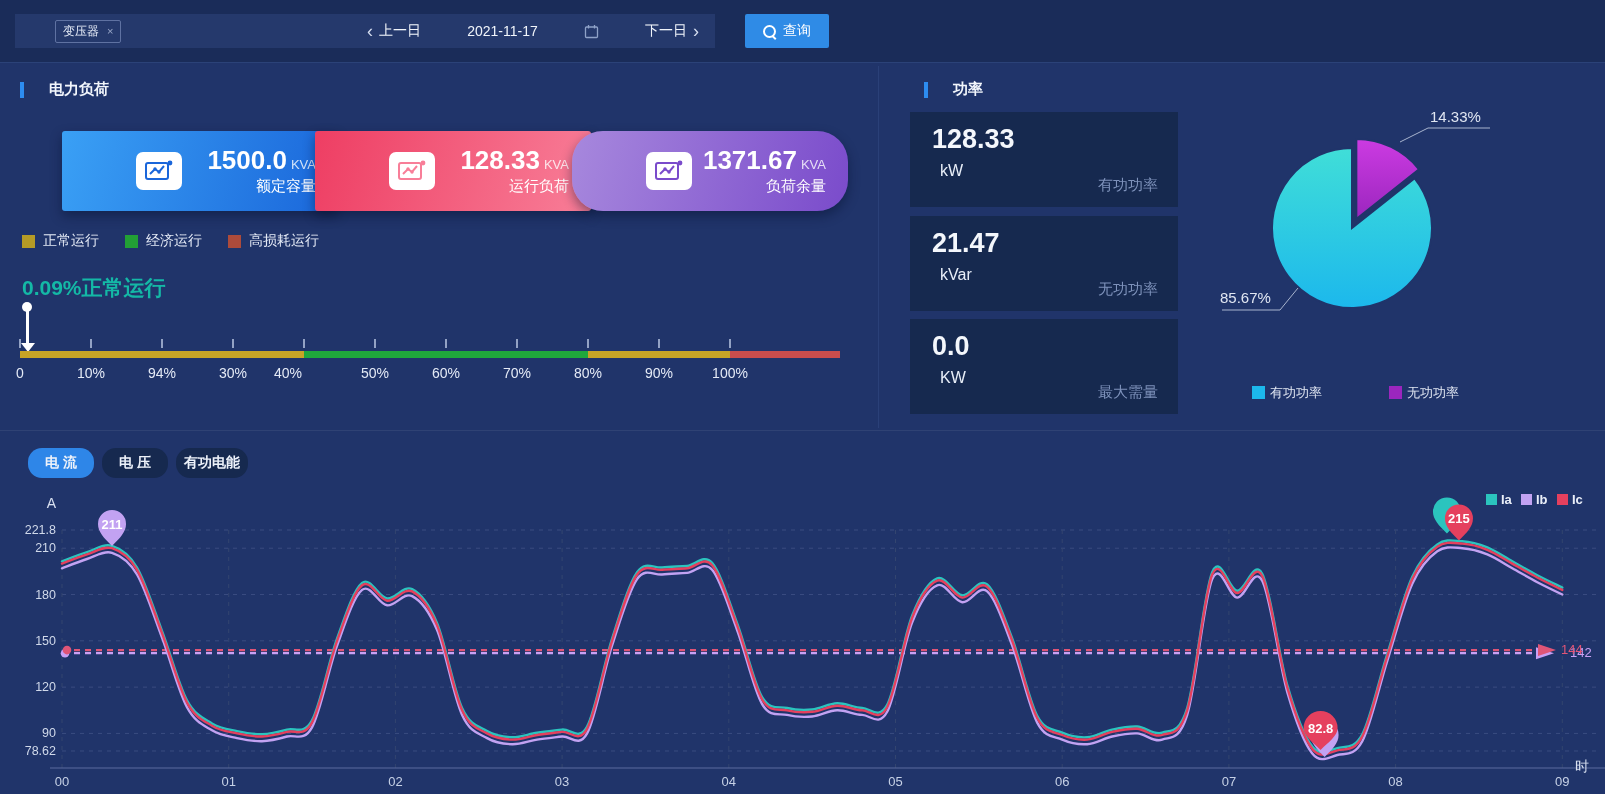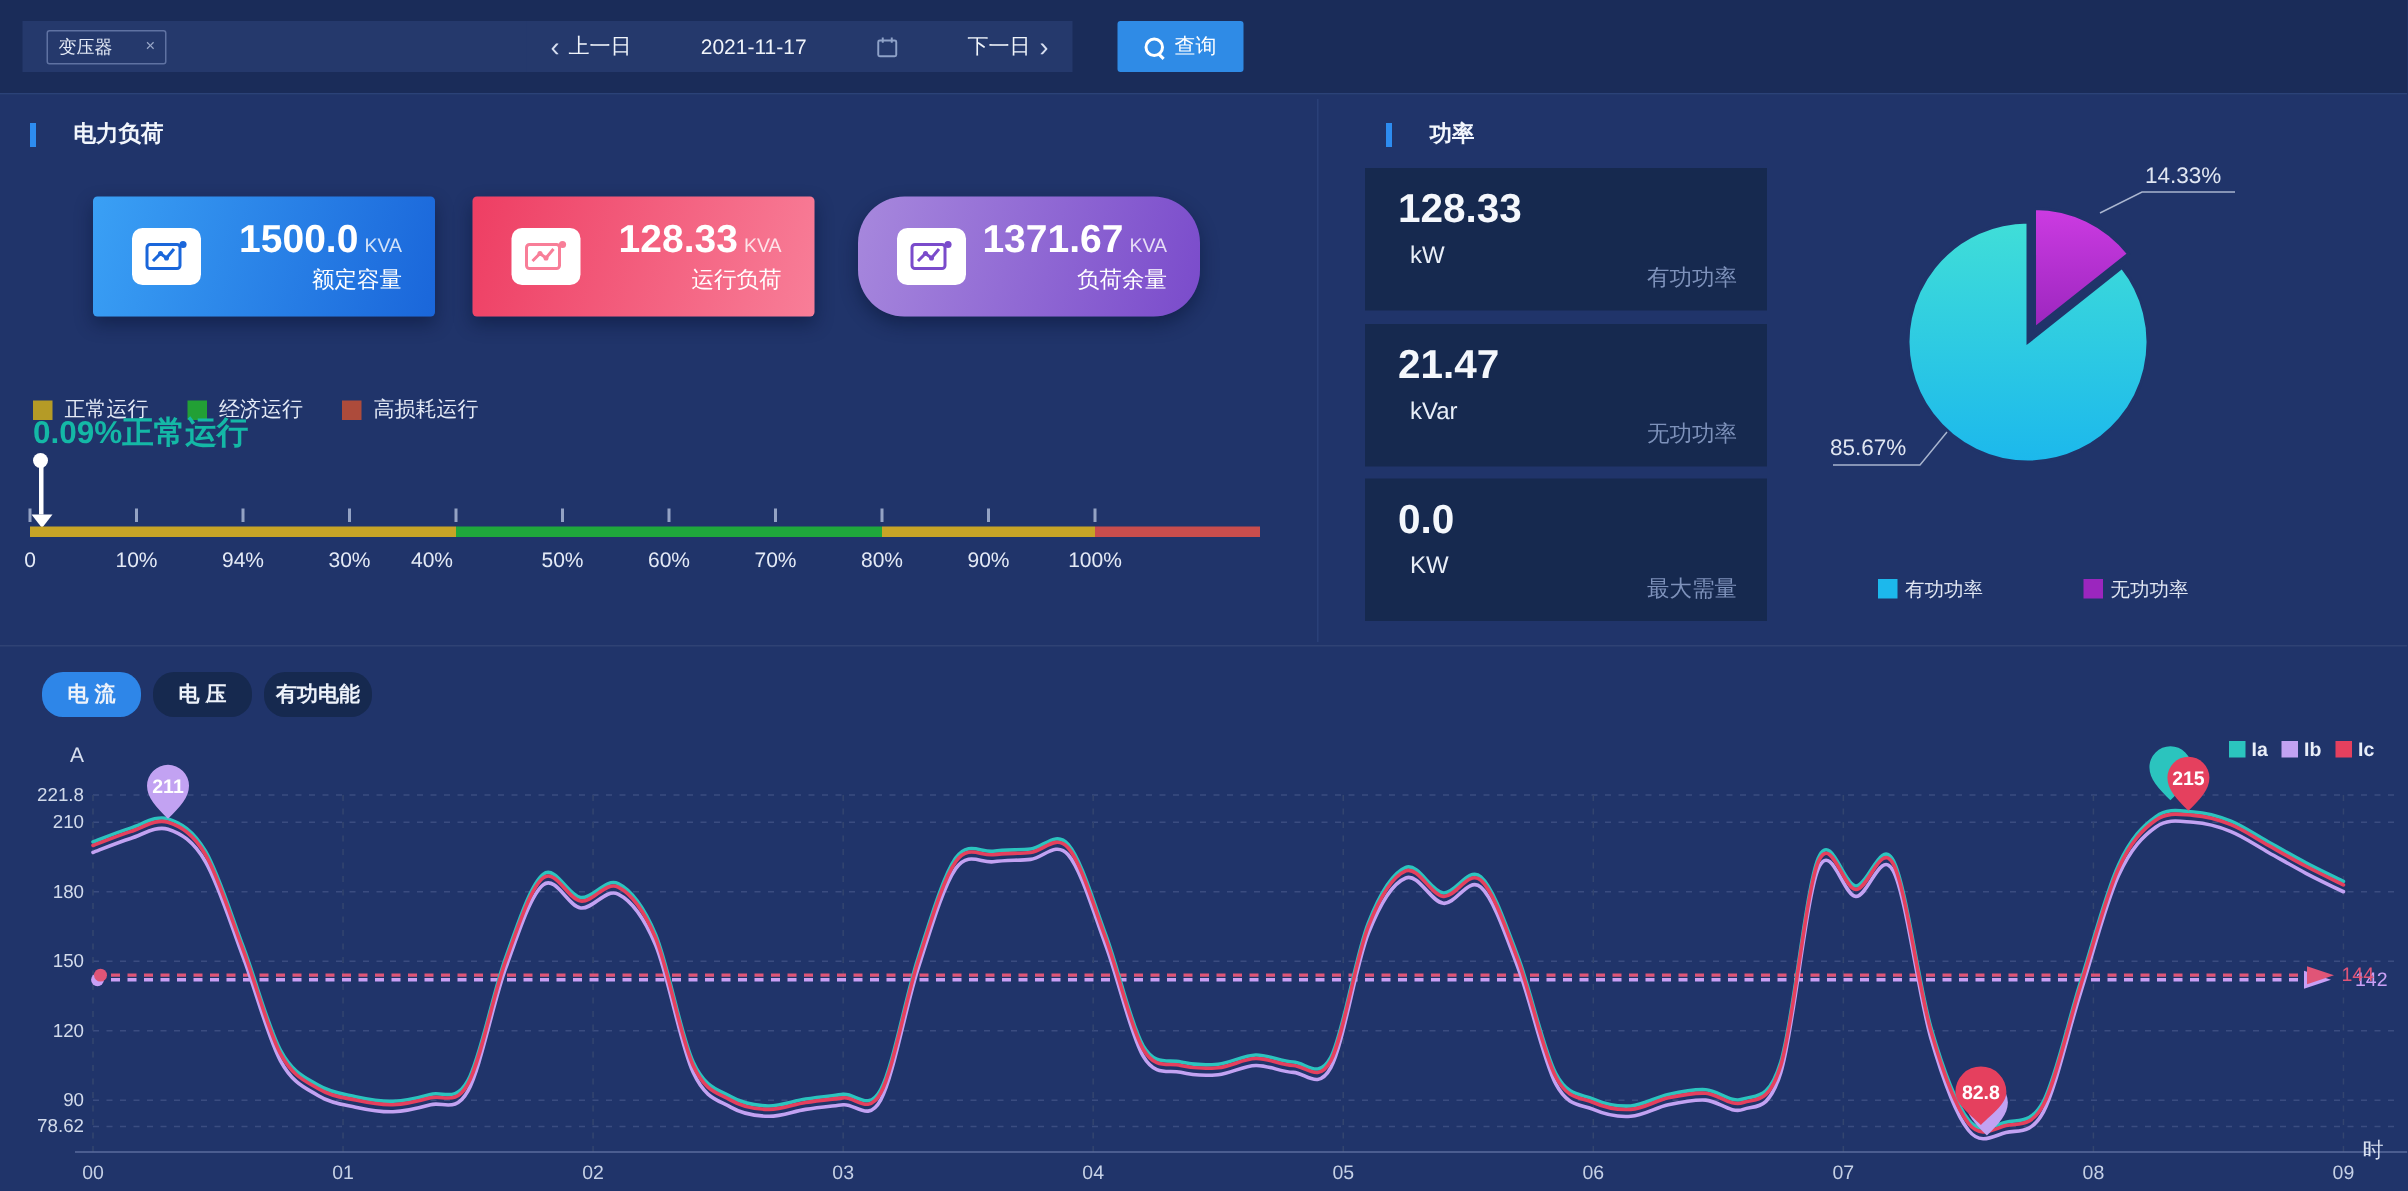--- a/index.html
+++ b/index.html
@@ -7,43 +7,43 @@
     width:1605px;height:794px;position:relative;overflow:hidden;
     background:#20346A;
     font-family:"Liberation Sans","DejaVu Sans",sans-serif;
     color:#E8EEF8;
   }
   .abs{position:absolute;}
   
   #topbar{left:0;top:0;width:1605px;height:62px;background:#1A2C59;border-bottom:1px solid #2B4278;}
   .tb-box{position:absolute;top:14px;height:34px;background:#25396C;display:flex;align-items:center;}
   #tag-select{left:15px;width:328px;padding-left:16px;}
-  .tag-chip{border:1px solid #5F72A2;border-radius:2px;padding:2px 7px;font-size:12px;color:#E6ECF8;display:flex;align-items:center;gap:22px;}
+  .tag-chip{border:1px solid #5F72A2;border-radius:2px;padding:2px 7px;font-size:12px;color:#E6ECF8;display:flex;align-items:center;gap:8px;margin-left:24px;}
   .tag-close{color:#9AA8C8;font-size:11px;cursor:pointer;}
   #date-nav{left:351px;width:364px;justify-content:space-between;padding:0 16px;width:332px;}
   .nav-part{display:flex;align-items:center;gap:6px;font-size:14px;color:#F0F4FA;cursor:pointer;}
   .chev{font-size:18px;color:#D6DEF0;line-height:1;}
   #date-value{font-size:14px;color:#F0F4FA;}
   #search-btn{left:745px;width:84px;background:#2F8BE6;border-radius:2px;justify-content:center;gap:7px;cursor:pointer;font-size:14px;color:#fff;}
   .cal-icon svg{display:block;}
   .mag{width:9px;height:9px;border:2px solid #fff;border-radius:50%;position:relative;}
   .mag::after{content:"";position:absolute;width:2px;height:5px;background:#fff;left:8px;top:8px;transform:rotate(-45deg);}
   
   .sec-head{display:flex;align-items:center;gap:25px;font-size:15px;font-weight:bold;color:#F2F6FC;}
   .sec-bar{width:4px;height:16px;background:#2D8CF0;}
   
   .card{position:absolute;top:131px;width:228px;height:80px;border-radius:3px;display:flex;align-items:center;
-        box-shadow:0 5px 12px rgba(5,15,45,.45);}
+        box-shadow:0 5px 12px rgba(5,15,45,.45);padding-left:48px;}
   .card-icon{width:46px;height:38px;background:#fff;border-radius:7px;margin-left:26px;display:flex;align-items:center;justify-content:center;}
   .card-text{position:absolute;right:22px;text-align:right;}
   .card-value{font-size:26px;font-weight:bold;color:#fff;line-height:26px;}
   .card-unit{font-size:13px;font-weight:normal;color:rgba(255,255,255,.8);margin-left:4px;}
   .card-label{font-size:15px;color:#fff;margin-top:4px;}
   
-  #run-legend{left:22px;top:264px;display:flex;gap:26px;font-size:14px;color:#E4EAF6;text-align:right;}
+  #run-legend{left:22px;top:232px;display:flex;gap:26px;font-size:14px;color:#E4EAF6;text-align:right;}
   .leg-item{display:flex;align-items:center;gap:8px;}
   .leg-sq{width:13px;height:13px;}
   #pointer-label{left:22px;top:274px;font-size:21px;font-weight:bold;color:#14b8a6;}
   #gauge{left:20px;top:336px;width:840px;height:50px;}
   .g-tick{position:absolute;top:3px;width:2px;height:9px;background:#93A2C4;}
   .g-seg{position:absolute;top:15px;height:7px;}
   .g-label{position:absolute;top:29px;font-size:14px;color:#E4EAF6;transform:translateX(-50%);}
   #g-pointer{left:21px;top:302px;width:13px;height:50px;}
   .gp-circle{position:absolute;left:1px;top:0;width:10px;height:10px;border-radius:50%;background:#fff;}
   .gp-stem{position:absolute;left:5px;top:9px;width:3px;height:32px;background:#fff;}

